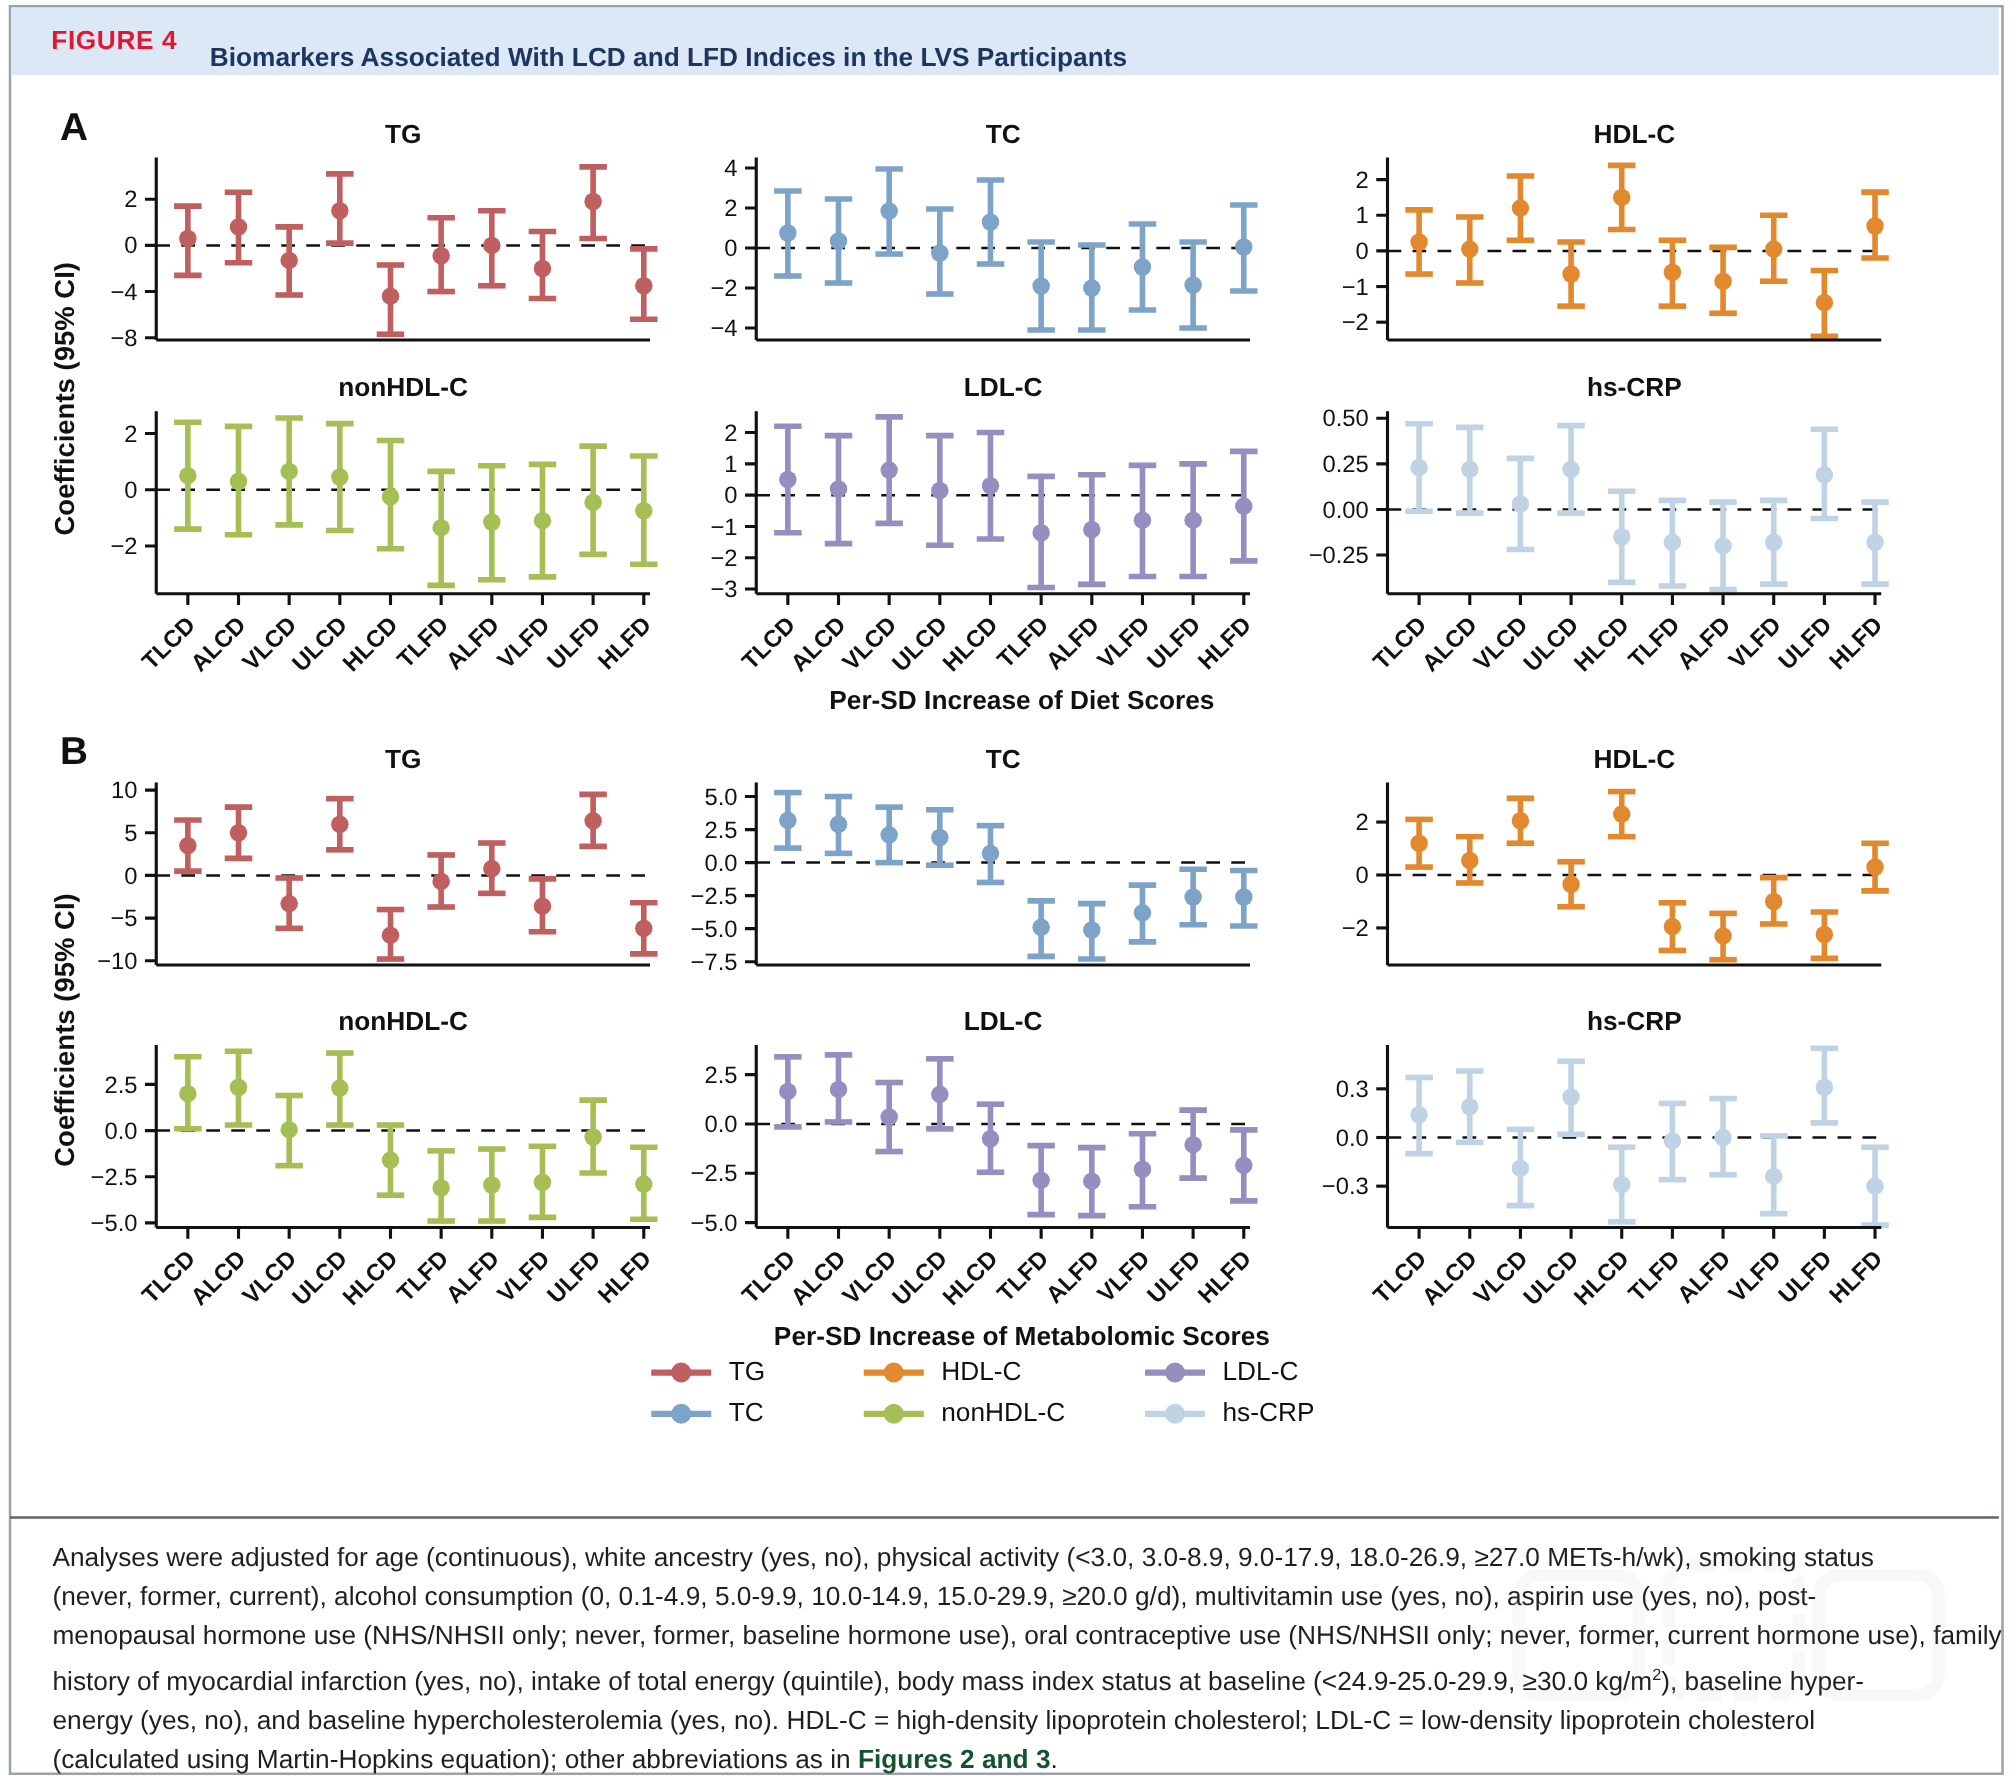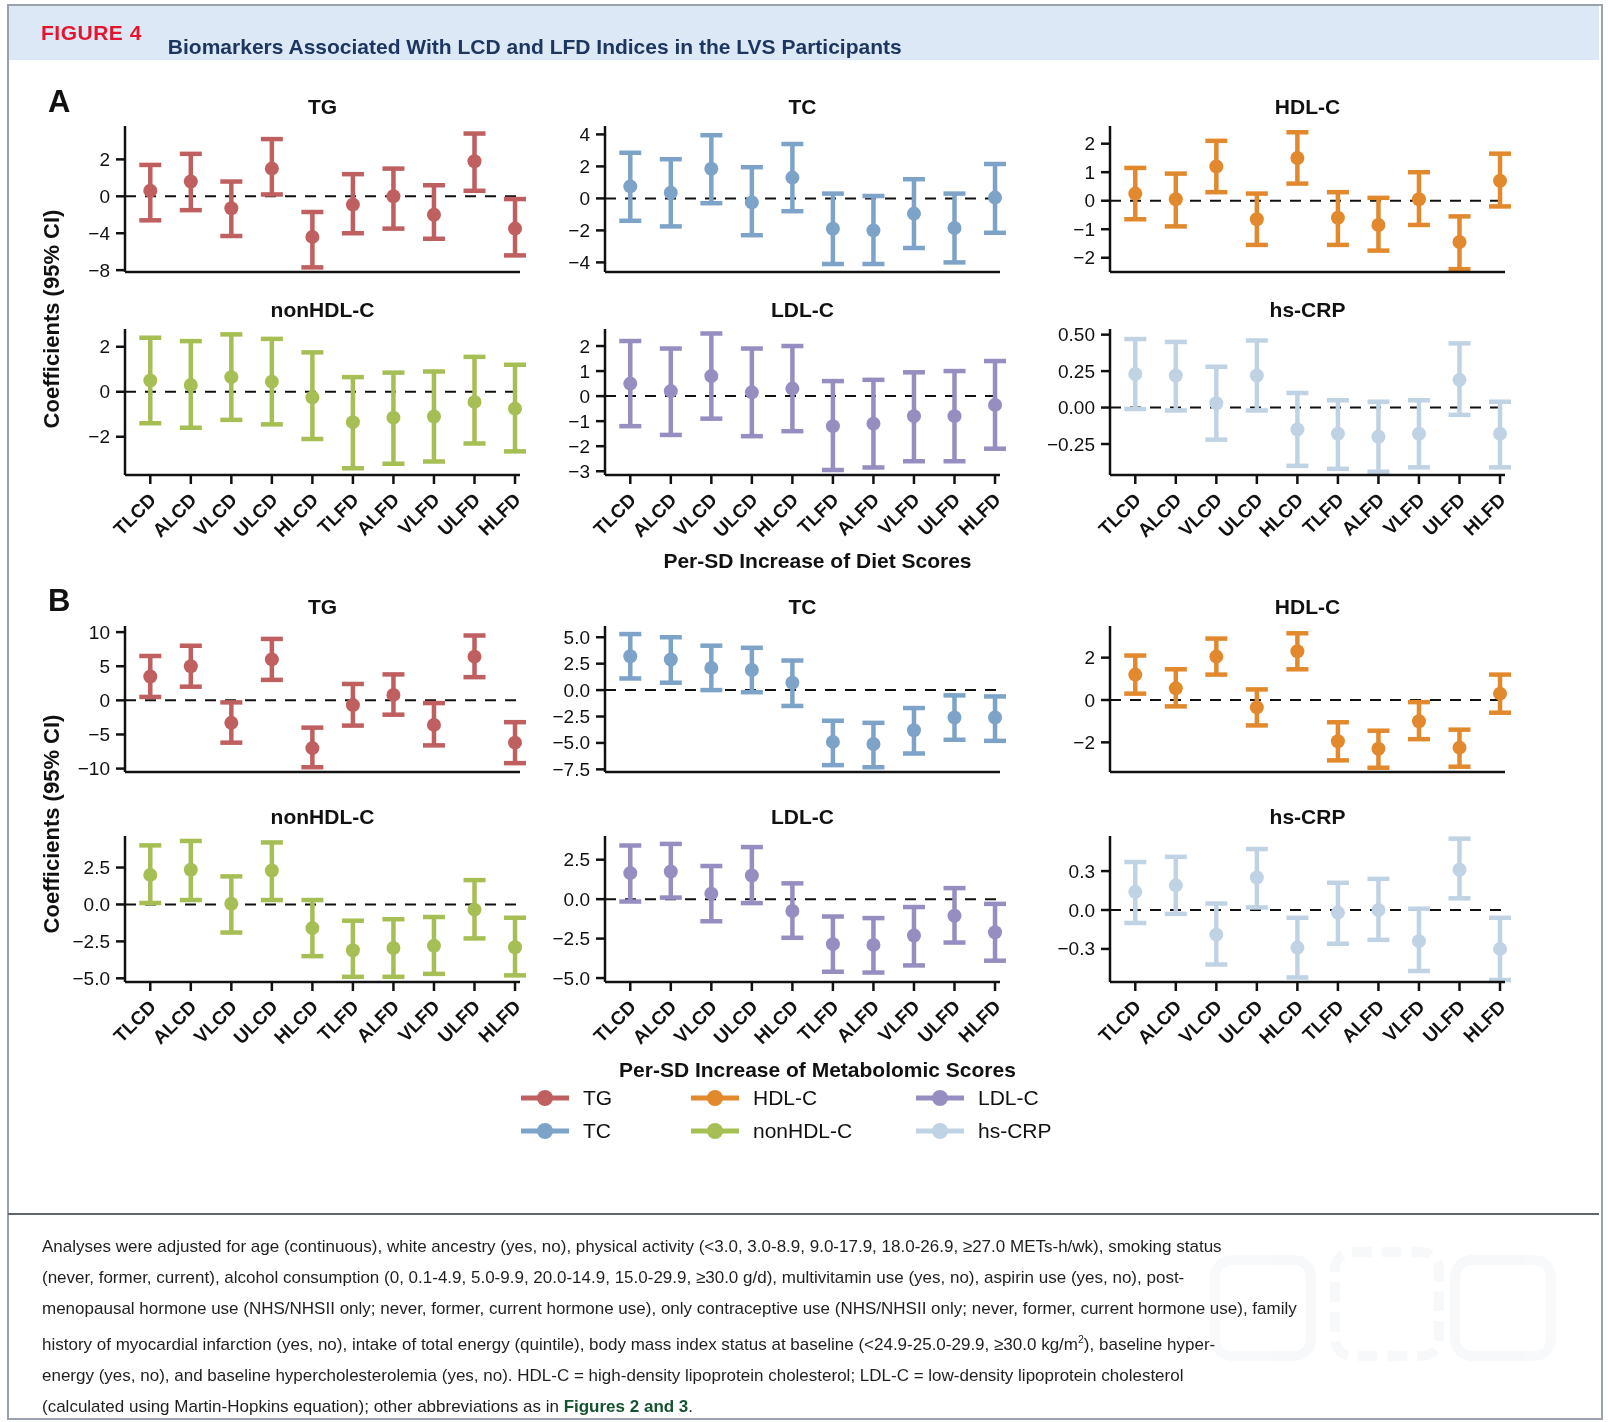--- a/index.html
+++ b/index.html
@@ -18,21 +18,21 @@
           font-size:21px;font-weight:bold;color:#111;}
   .cell{position:absolute;}
   #legend{position:absolute;top:1086px;left:0;width:1608px;display:flex;
           flex-direction:column;align-items:center;gap:9px;}
   .legend-row{display:grid;grid-template-columns:170px 225px 175px;align-items:center;}
   .legend-item{display:flex;align-items:center;gap:12px;}
   .legend-item span{font-size:21px;color:#111;font-weight:500;}
   #separator{position:absolute;left:8px;top:1213px;width:1591px;height:0;
              border-top:2px solid #5f6670;}
   #caption{position:absolute;left:42px;top:1231px;width:1540px;color:#1f1f1f;
-           font-size:17px;line-height:31px;white-space:nowrap;}
+           font-size:21px;line-height:31px;white-space:nowrap;}
   #caption .cap-link{color:#14532d;font-weight:bold;}
   #caption sup{font-size:0.62em;}
   #watermark{position:absolute;right:58px;top:1243px;width:340px;height:110px;
              opacity:0.055;pointer-events:none;}
   #watermark .wm-box{position:absolute;border:10px solid #7d8aa0;border-radius:22px;}
   svg text{font-family:"Liberation Sans","DejaVu Sans",sans-serif;}
 </style>
 </head>
 <body>
 
@@ -877,22 +877,22 @@
             <circle cx="26" cy="9" r="8" fill="#c0d3e5"></circle>
           </svg>
           <span>hs-CRP</span>
         </div>
       </div>
     </div>
 
   <div id="separator"></div>
   <div id="caption">
       <div><span>Analyses were adjusted for age (continuous), white ancestry (yes, no), physical activity (&lt;3.0, 3.0-8.9, 9.0-17.9, 18.0-26.9, ≥27.0 METs-h/wk), smoking status</span></div>
-      <div><span>(never, former, current), alcohol consumption (0, 0.1-4.9, 5.0-9.9, 20.0-14.9, 15.0-29.9, ≥30.0 g/d), multivitamin use (yes, no), aspirin use (yes, no), post-</span></div>
-      <div><span>menopausal hormone use (NHS/NHSII only; never, former, current hormone use), only contraceptive use (NHS/NHSII only; never, former, current hormone use), family</span></div>
+      <div><span>(never, former, current), alcohol consumption (0, 0.1-4.9, 5.0-9.9, 10.0-14.9, 15.0-29.9, ≥20.0 g/d), multivitamin use (yes, no), aspirin use (yes, no), post-</span></div>
+      <div><span>menopausal hormone use (NHS/NHSII only; never, former, baseline hormone use), oral contraceptive use (NHS/NHSII only; never, former, current hormone use), family</span></div>
       <div><span>history of myocardial infarction (yes, no), intake of total energy (quintile), body mass index status at baseline (&lt;24.9-25.0-29.9, ≥30.0 kg/m</span><sup>2</sup><span>), baseline hyper-</span></div>
       <div><span>energy (yes, no), and baseline hypercholesterolemia (yes, no). HDL-C = high-density lipoprotein cholesterol; LDL-C = low-density lipoprotein cholesterol</span></div>
       <div><span>(calculated using Martin-Hopkins equation); other abbreviations as in </span><span class="cap-link">Figures 2 and 3</span><span>.</span></div>
     </div>
 
   <div id="watermark">
     <div class="wm-box" style="left:0;top:12px;width:86px;height:86px;"></div>
     <div class="wm-box" style="left:120px;top:4px;width:94px;height:94px;border-style:dashed;"></div>
     <div class="wm-box" style="left:240px;top:12px;width:86px;height:86px;"></div>
   </div>

